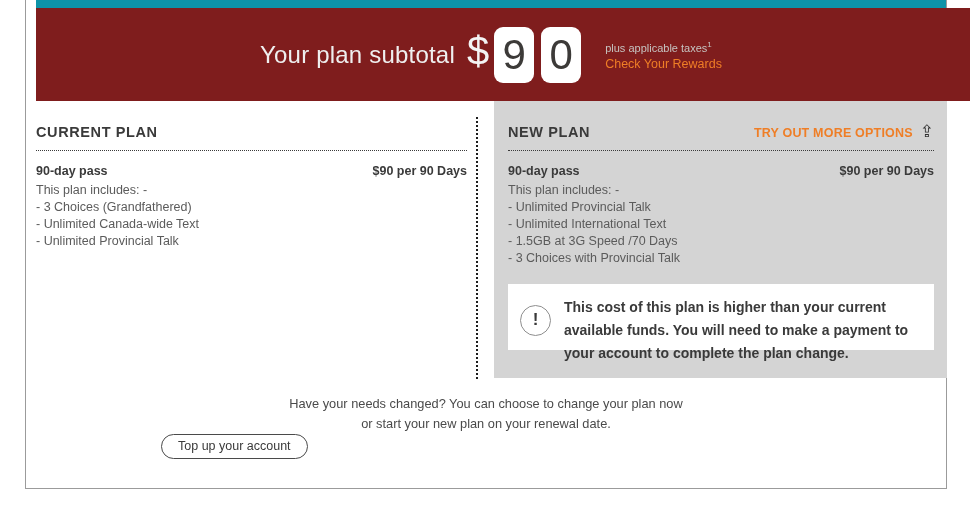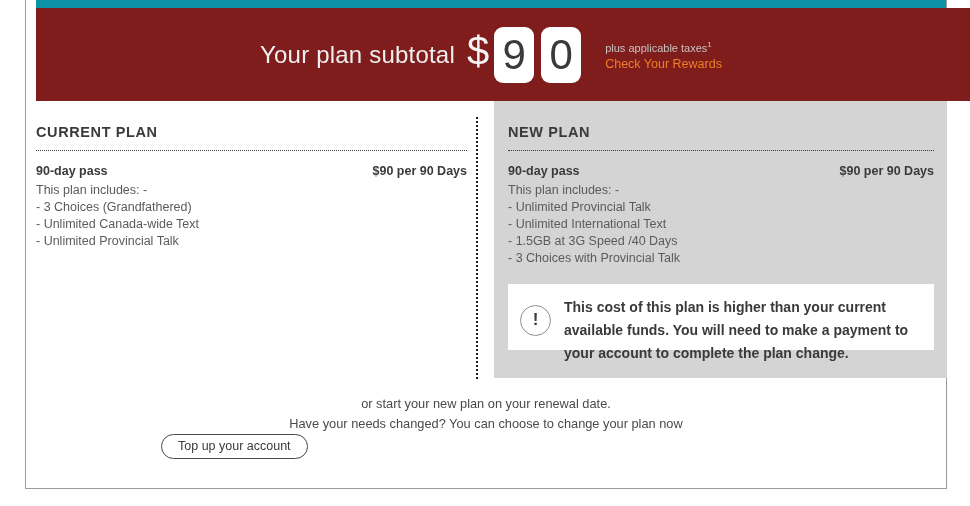--- a/index.html
+++ b/index.html
@@ -327,43 +327,47 @@
       <div class="feature">- 3 Choices (Grandfathered)</div>
       <div class="feature">- Unlimited Canada-wide Text</div>
       <div class="feature">- Unlimited Provincial Talk</div>
     </div>
 
     <div class="v-divider"></div>
 
     <div class="col col-new">
       <div class="col-head">
         <div class="col-title">NEW PLAN</div>
+        <div class="more-options">
+          <span class="more-options-label">TRY OUT MORE OPTIONS</span>
+          <span class="arrow-up-icon">⇪</span>
+        </div>
       </div>
       <div class="dotted-rule"></div>
       <div class="plan-row">
         <div class="plan-name">90-day pass</div>
         <div class="plan-price">$90 per 90 Days</div>
       </div>
       <div class="plan-includes">This plan includes: -</div>
       <div class="feature">- Unlimited Provincial Talk</div>
       <div class="feature">- Unlimited International Text</div>
-      <div class="feature">- 1.5GB at 3G Speed /40 Days</div>
+      <div class="feature">- 1.5GB at 3G Speed /70 Days</div>
       <div class="feature">- 3 Choices with Provincial Talk</div>
 
       <div class="warn-box">
         <div class="warn-icon">
             <span>!</span>
           </div>
         <div class="warn-text">This cost of this plan is higher than your current available funds. You will need to make a payment to your account to complete the plan change.</div>
       </div>
     </div>
   </div>
 
   <div class="footer-text">
+    <div>Have your needs changed? You can choose to change your plan now</div>
     <div>or start your new plan on your renewal date.</div>
-    <div>Have your needs changed? You can choose to change your plan now</div>
   </div>
 
   <div class="footer-buttons">
     <button class="pill-btn btn-topup">Top up your account</button>
   </div>
 
 </div>
 
 </body></html>

